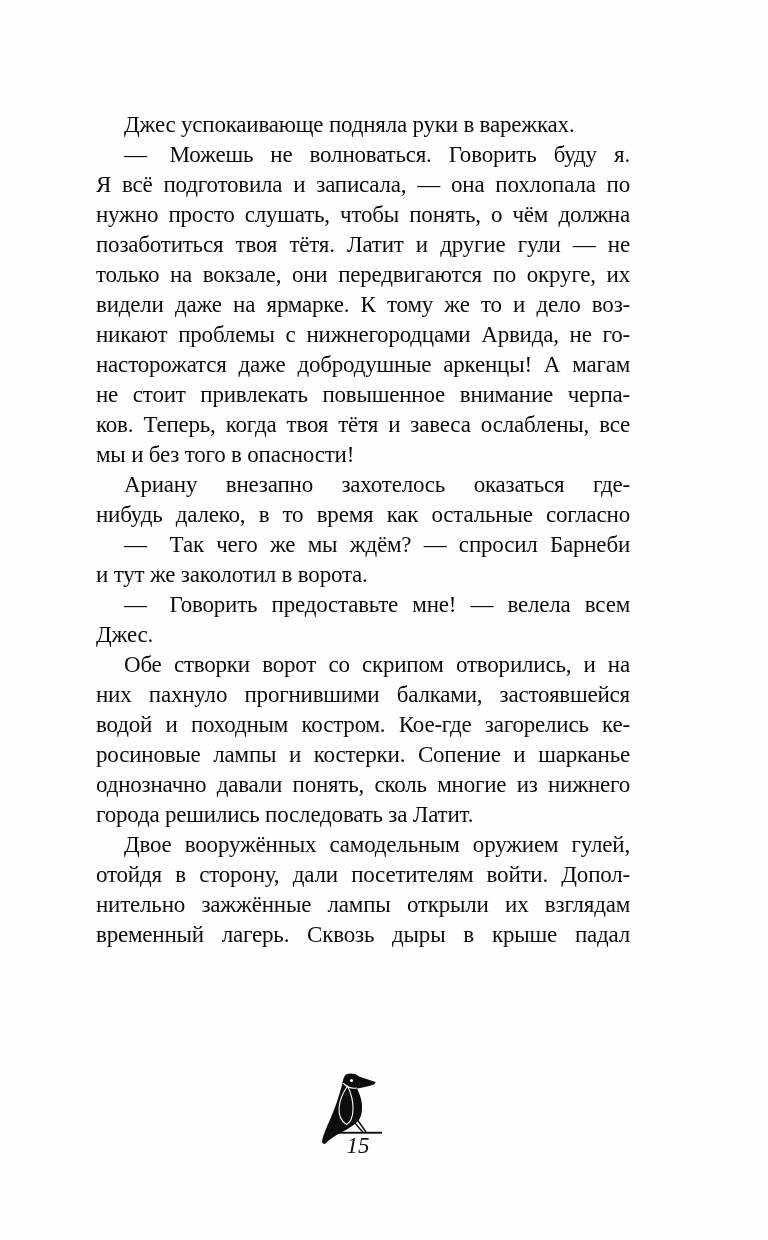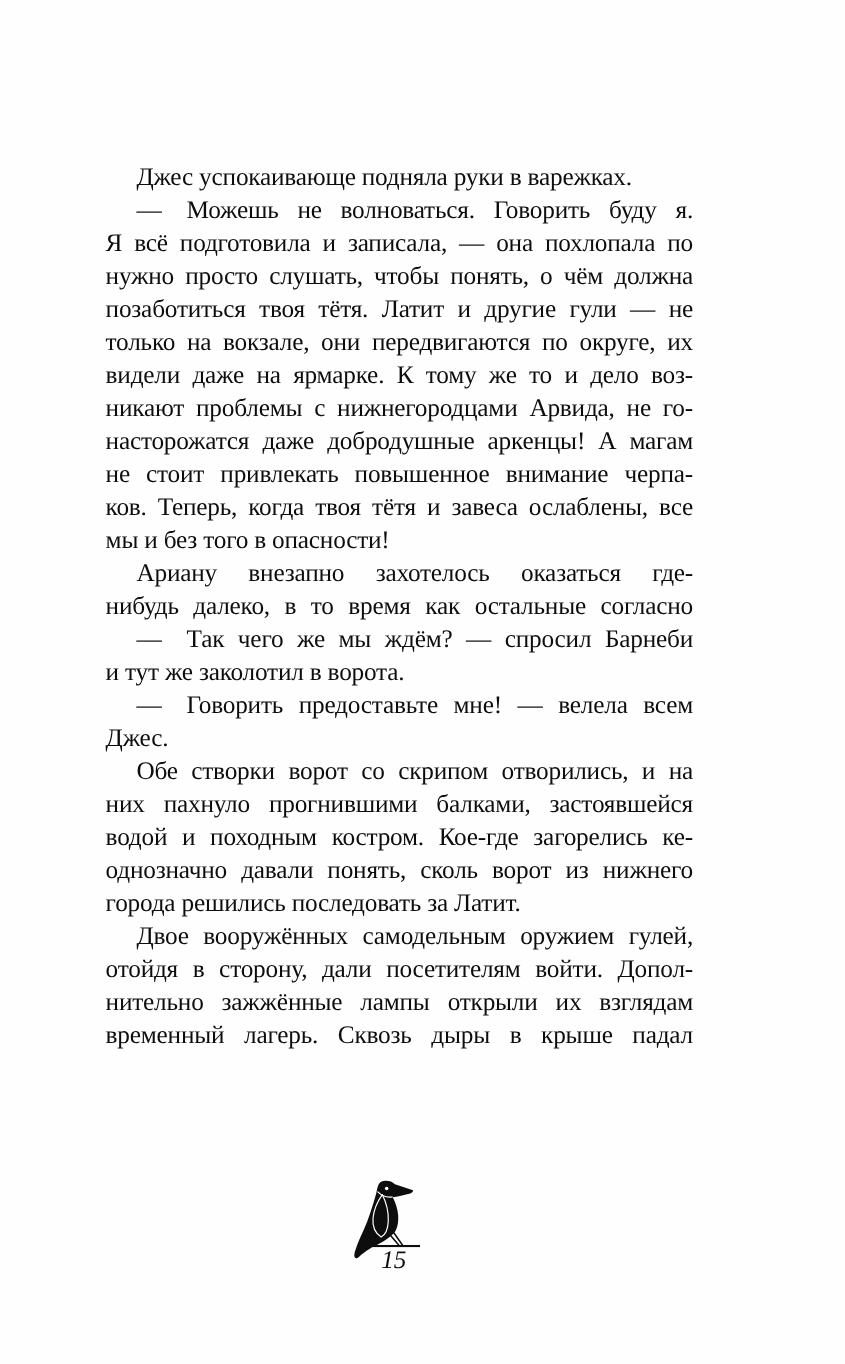--- a/index.html
+++ b/index.html
@@ -11,21 +11,20 @@
     color: #0d0d0d;
     overflow: hidden;
   }
   .text-block {
     position: absolute;
     left: 96px; top: 110px;
     width: 534px;
     font-size: 23px;
     line-height: 30px;
     letter-spacing: -0.2px;
-    margin-top: 36px;
   }
   .line { text-align: left; white-space: normal; }
   .line.just { text-align: justify; text-align-last: justify; }
   .line.indent { text-indent: 28px; }
   .ornament {
     position: absolute;
     left: 320px; top: 1072px;
     width: 62px; height: 74px;
   }
   .page-number {
@@ -59,21 +58,22 @@
       <div class="line">мы и без того в опасности!</div>
       <div class="line indent just">Ариану внезапно захотелось оказаться где-</div>
       <div class="line just">нибудь далеко, в то время как остальные согласно</div>
       <div class="line indent just">— Так чего же мы ждём? — спросил Барнеби</div>
       <div class="line">и тут же заколотил в ворота.</div>
       <div class="line indent just">— Говорить предоставьте мне! — велела всем</div>
       <div class="line">Джес.</div>
       <div class="line indent just">Обе створки ворот со скрипом отворились, и на</div>
       <div class="line just">них пахнуло прогнившими балками, застоявшейся</div>
       <div class="line just">водой и походным костром. Кое-где загорелись ке-</div>
-      <div class="line just">однозначно давали понять, сколь ворот из нижнего</div>
+      <div class="line just">росиновые лампы и костерки. Сопение и шарканье</div>
+      <div class="line just">однозначно давали понять, сколь многие из нижнего</div>
       <div class="line">города решились последовать за Латит.</div>
       <div class="line indent just">Двое вооружённых самодельным оружием гулей,</div>
       <div class="line just">отойдя в сторону, дали посетителям войти. Допол-</div>
       <div class="line just">нительно зажжённые лампы открыли их взглядам</div>
       <div class="line just">временный лагерь. Сквозь дыры в крыше падал</div>
     </div>
 
   <svg class="ornament" viewBox="0 0 62 74" xmlns="http://www.w3.org/2000/svg" aria-hidden="true">
 
     <rect x="18" y="59.8" width="44" height="1.9" fill="#0d0d0d"></rect>

